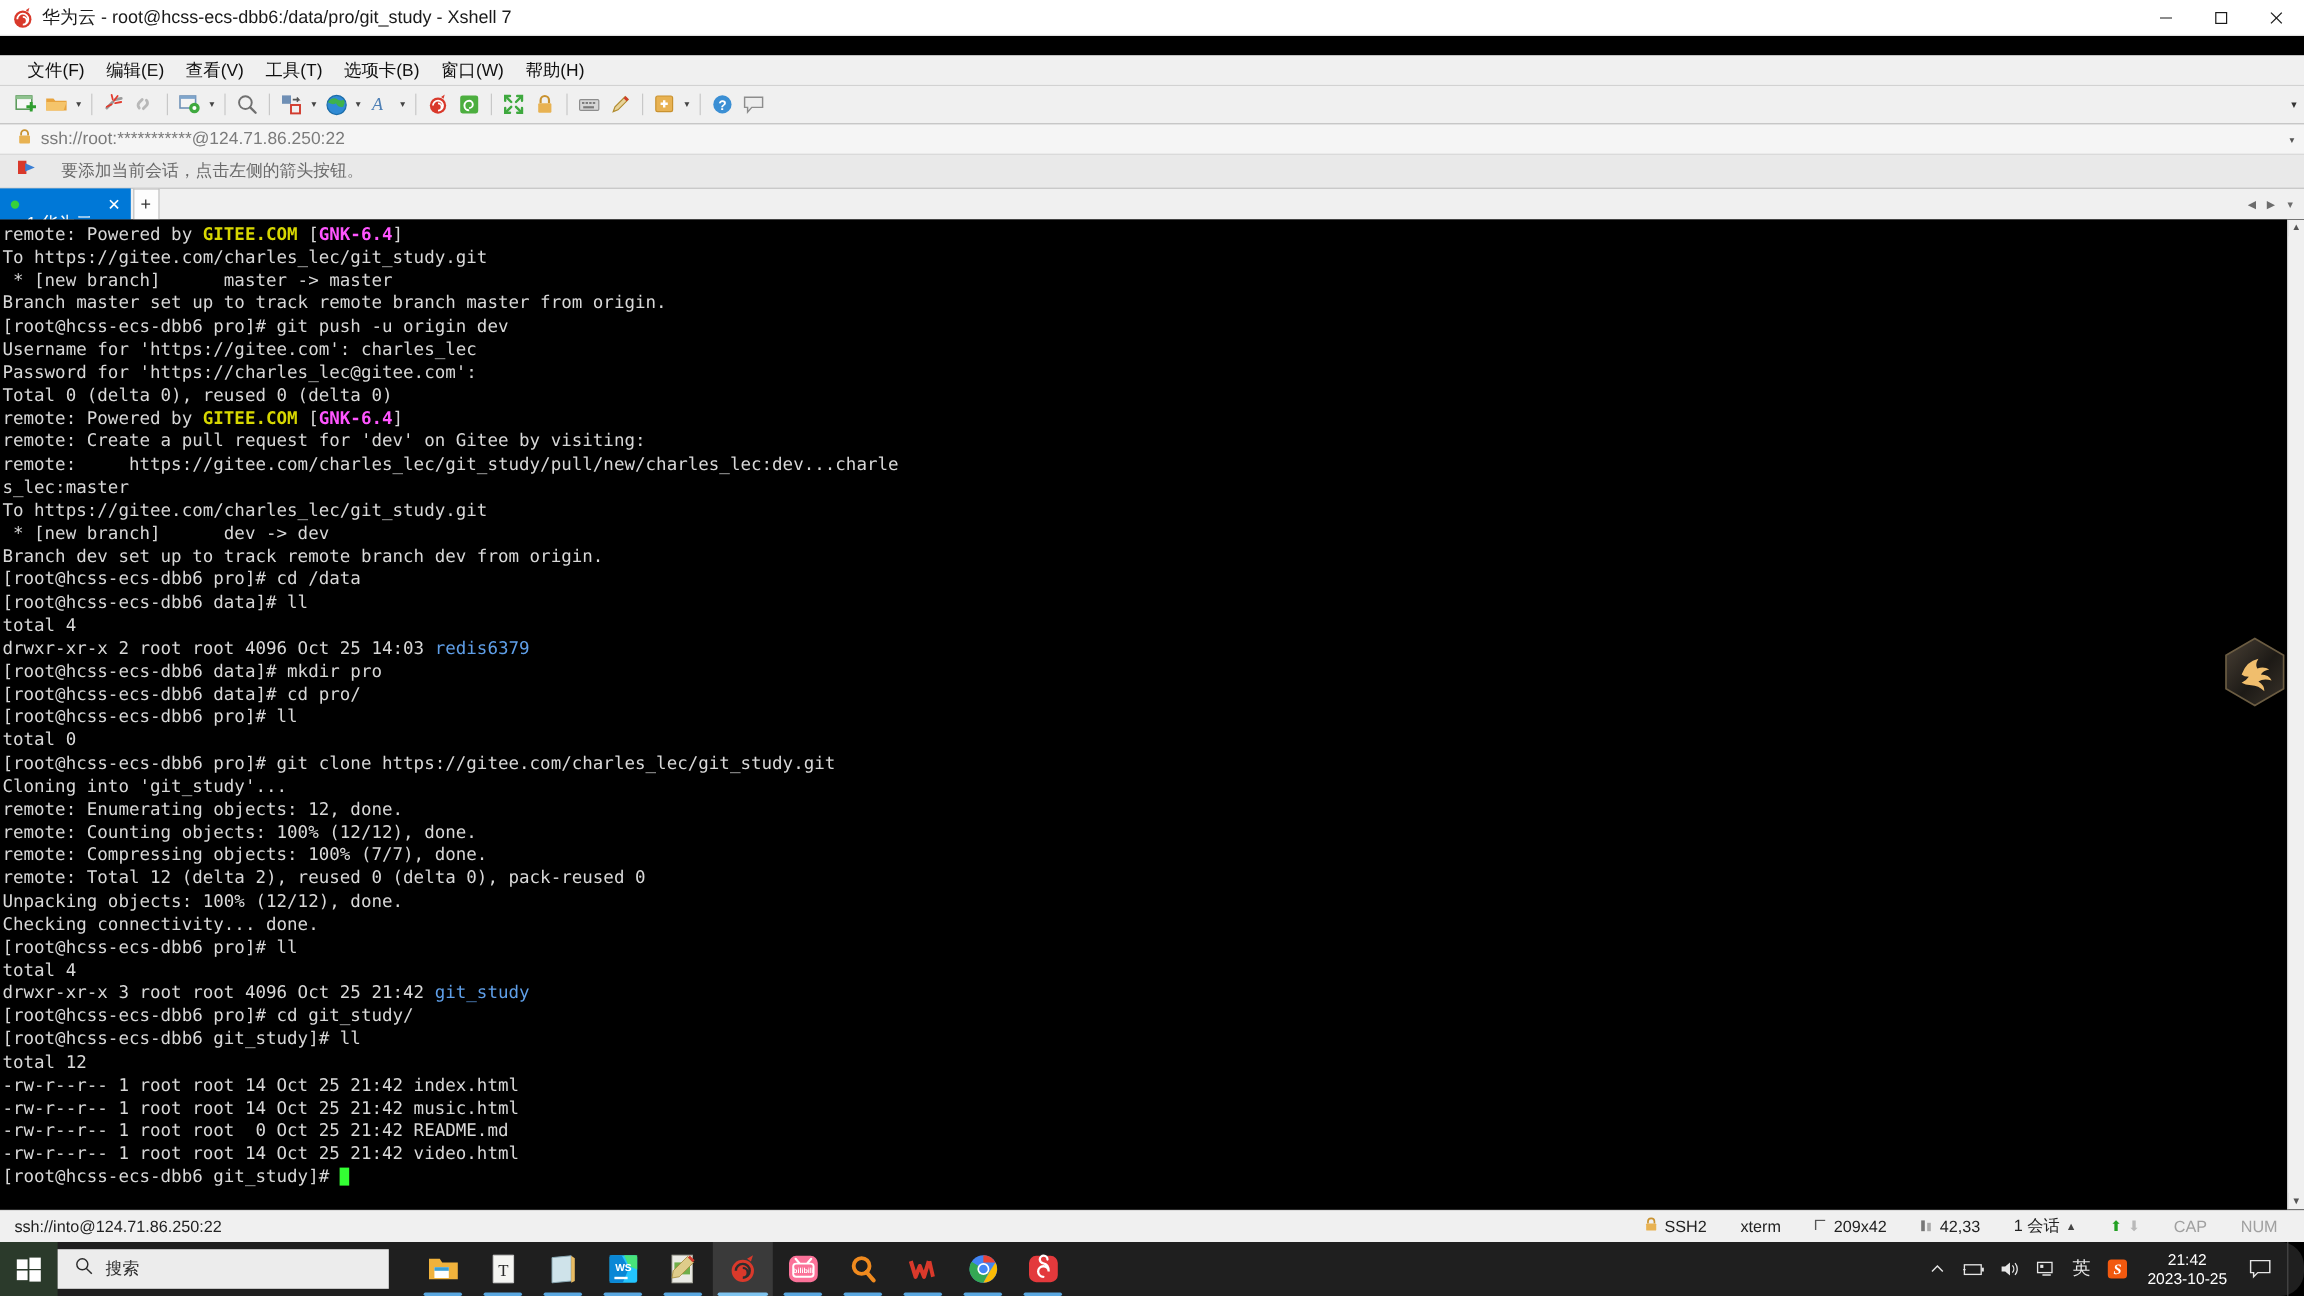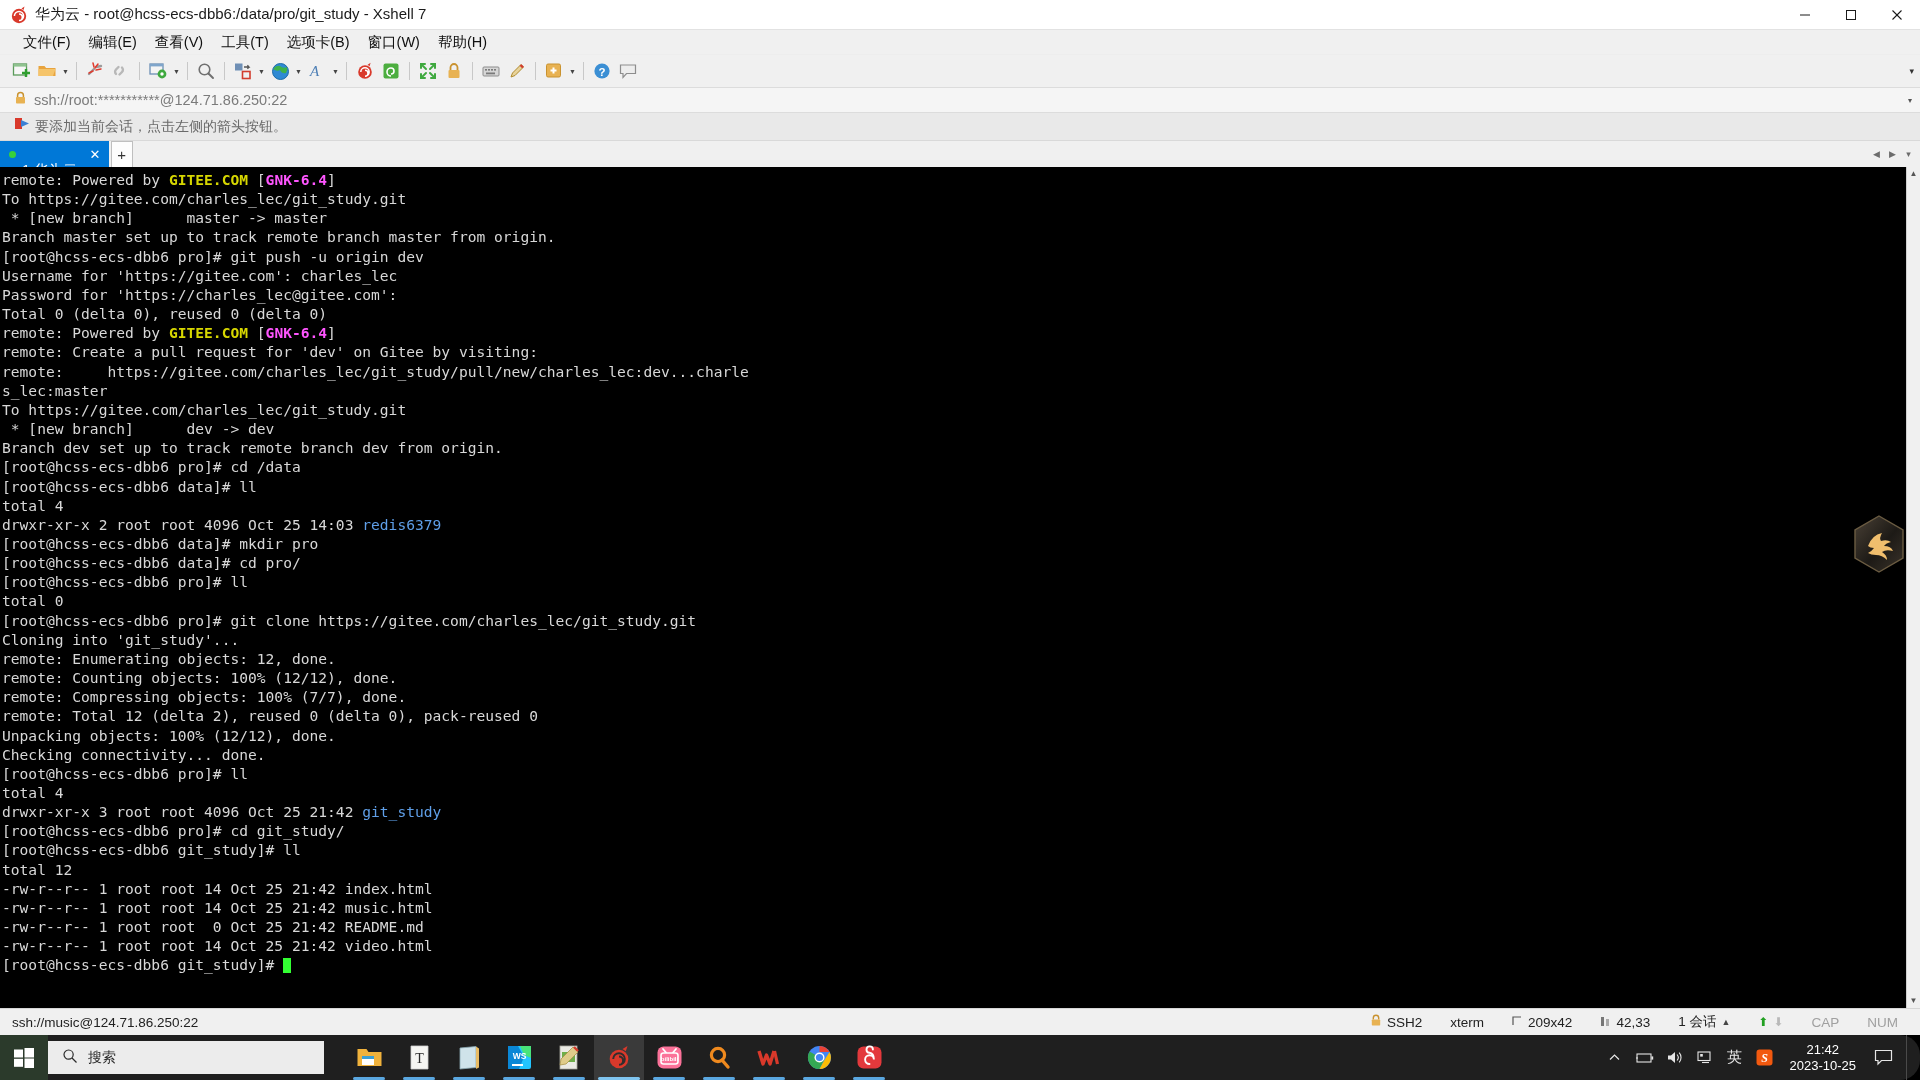--- a/index.html
+++ b/index.html
@@ -17,21 +17,21 @@
   }
   .title-logo{ width:20px; height:20px; margin:0 6px 0 9px; position:relative; flex:0 0 20px;}
   .title-text{ font-size:15px; color:#1a1a1a; white-space:nowrap; letter-spacing:0px;}
   .wincontrols{ margin-left:auto; display:flex; height:30px;}
   .wc{ width:46px; height:30px; display:flex; align-items:center; justify-content:center;
        font-size:14px; color:#1b1b1b;}
 
   
   .menubar{
     height:25px; background:#f0f0f0; display:flex; align-items:center; padding-left:14px;
-    flex:0 0 25px; border-bottom:1px solid #ededed;
+    flex:0 0 25px; border-bottom:1px solid #ededed;margin-top:16px;
   }
   .menuitem{ font-size:14.5px; color:#101010; padding:3px 9px; white-space:nowrap;}
 
   
   .toolbar{
     height:32px; background:#f0f0f0; display:flex; align-items:center; padding-left:8px;
     flex:0 0 32px; position:relative;
   }
   .tb{ display:flex; align-items:center; justify-content:center; width:26px; height:26px; }
   .tb svg{ display:block; }
@@ -46,21 +46,21 @@
     display:flex; align-items:center; padding-left:14px; flex:0 0 26px; position:relative;
   }
   .addr-text{ font-size:14.5px; color:#7b7b7b; margin-left:7px; white-space:nowrap;}
   .addr-caret{ position:absolute; right:8px; font-size:8px; color:#555;}
 
   
   .notebar{
     height:28px; background:#e9e9e9; display:flex; align-items:center; padding-left:14px;
     flex:0 0 28px; border-bottom:1px solid #d9d9d9;
   }
-  .note-text{ font-size:14px; color:#6a6a6a; margin-left:4px;}
+  .note-text{ font-size:14px; color:#6a6a6a; margin-left:20px;}
 
   
   .tabstrip{
     height:26px; background:#f0f0f0; display:flex; align-items:stretch; flex:0 0 26px;
     position:relative;
   }
   .tab{
     background:#0078d7; display:flex; align-items:center; padding:0 8px 0 9px; min-width:95px;
     color:#fff; gap:6px;
   }
@@ -385,21 +385,21 @@
       </svg>
     </div>
     <div class="scroll-col">
       <span class="sc-arrow">▲</span>
       <div class="sc-track"></div>
       <span class="sc-arrow">▼</span>
     </div>
   </div>
 
   <div class="statusbar">
-    <span class="sb-left">ssh://music@124.71.86.250:22</span>
+    <span class="sb-left">ssh://into@124.71.86.250:22</span>
     <div class="sb-right">
       <span class="sb-cell">
         <span>
           <svg width="12" height="13" viewBox="0 0 12 13">
             <path d="M3.3 5.5 V4 a2.7 2.7 0 0 1 5.4 0 V5.5" fill="none" stroke="#c9922f" stroke-width="1.4"></path>
             <rect x="1.8" y="5.5" width="8.4" height="6" rx="0.8" fill="#e8b252"></rect>
           </svg>
         </span>
         <span>SSH2</span>
       </span>

